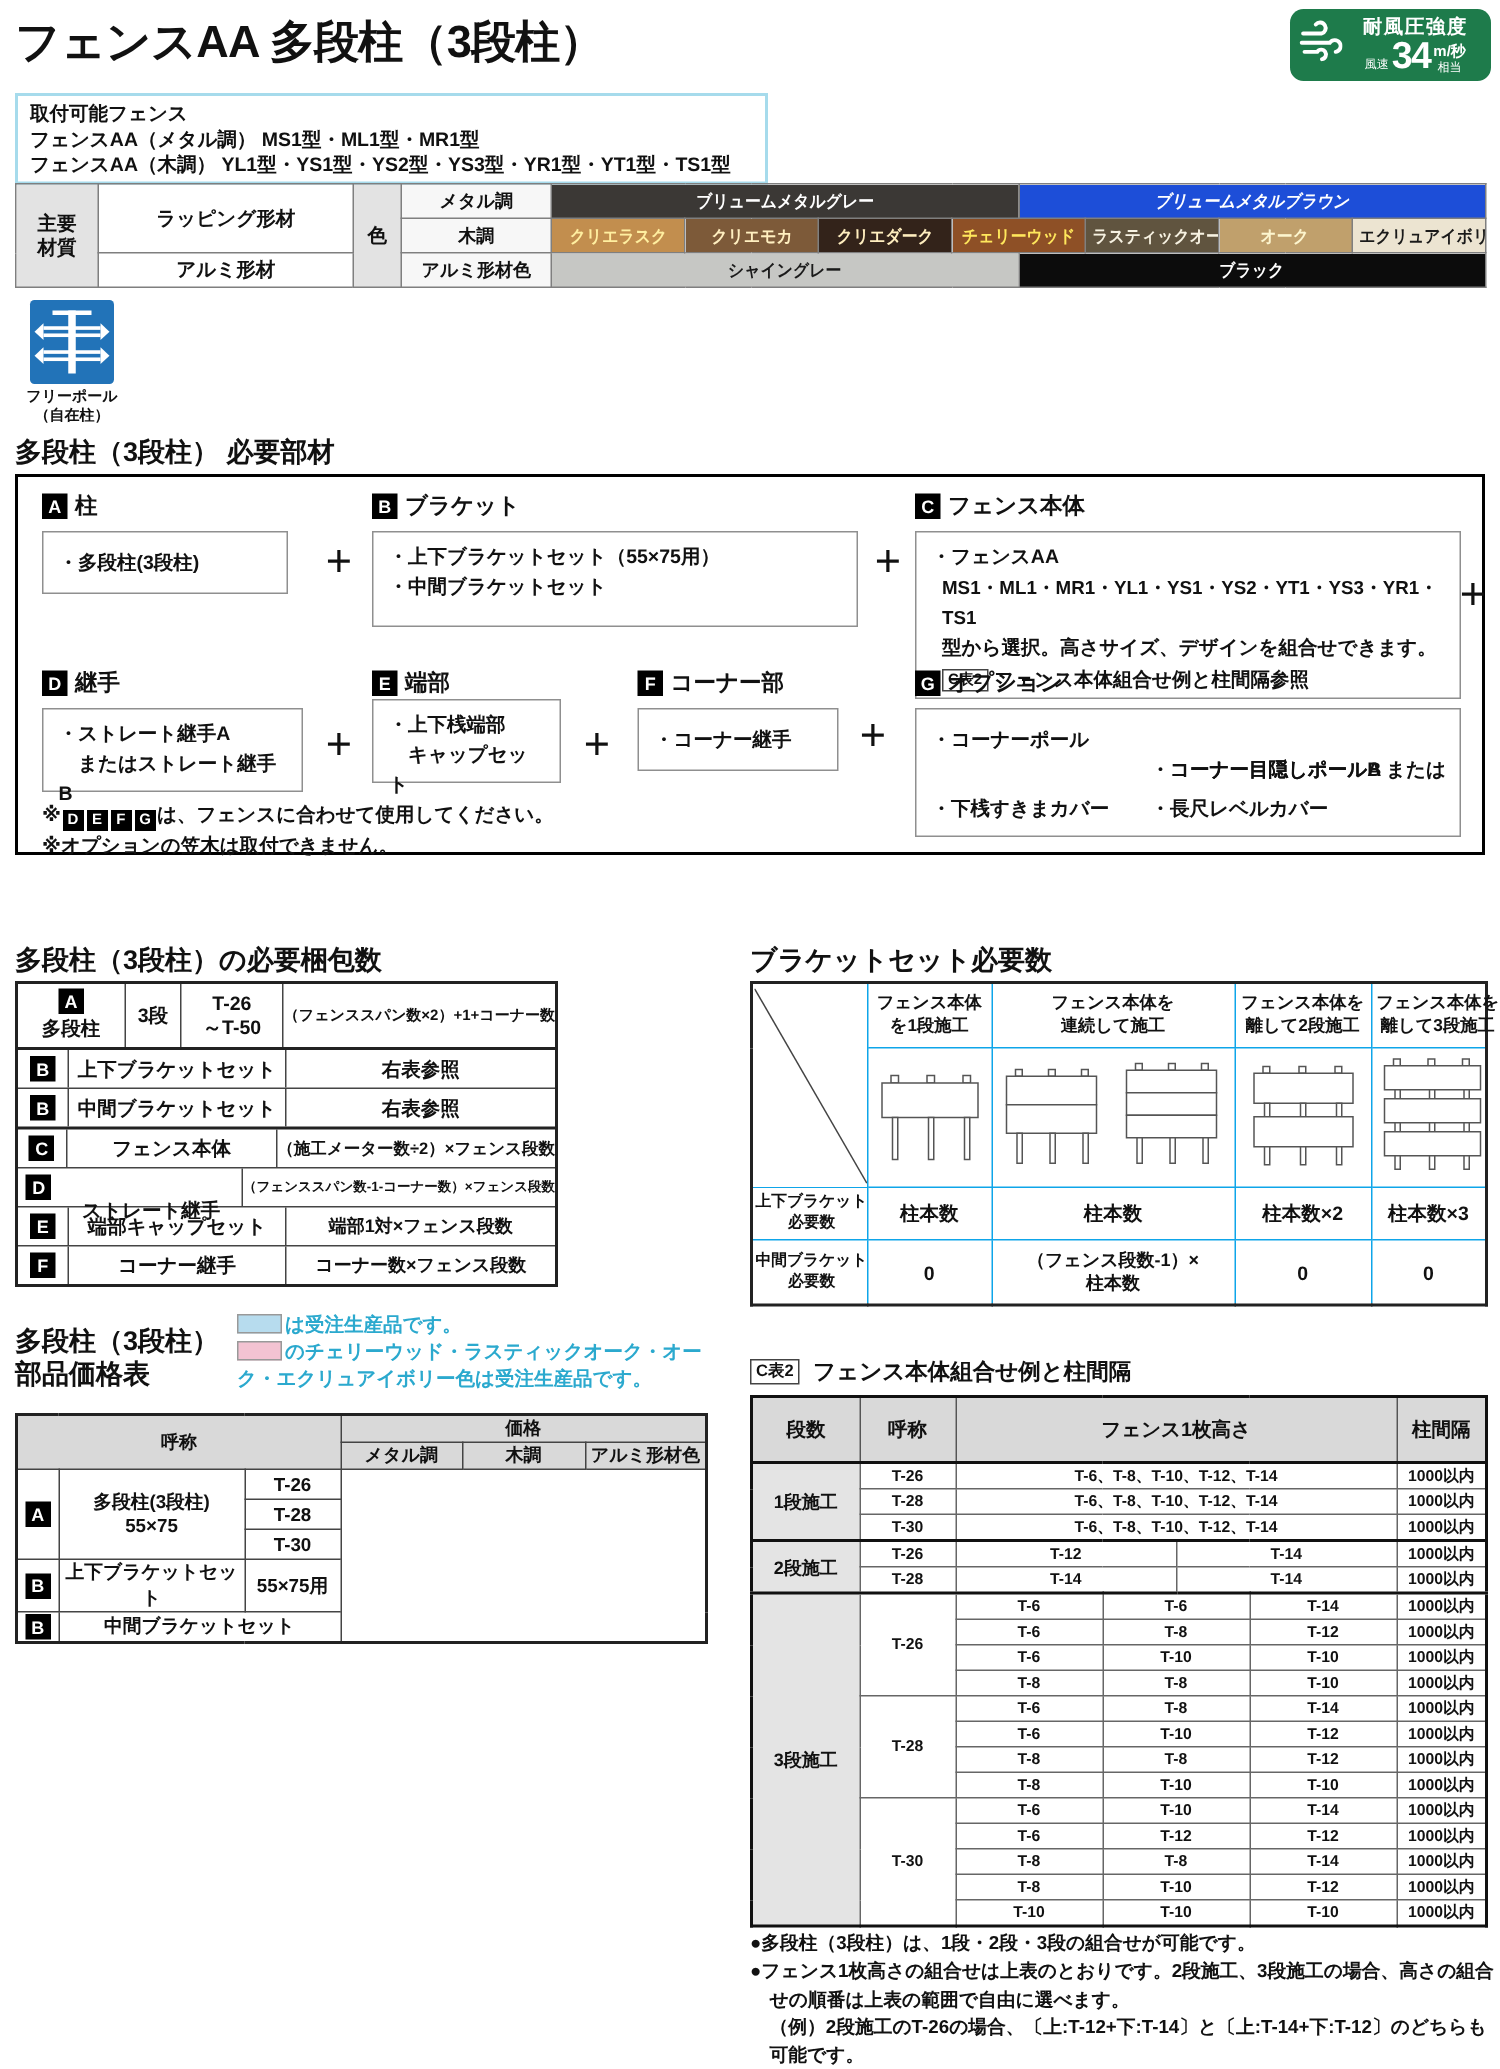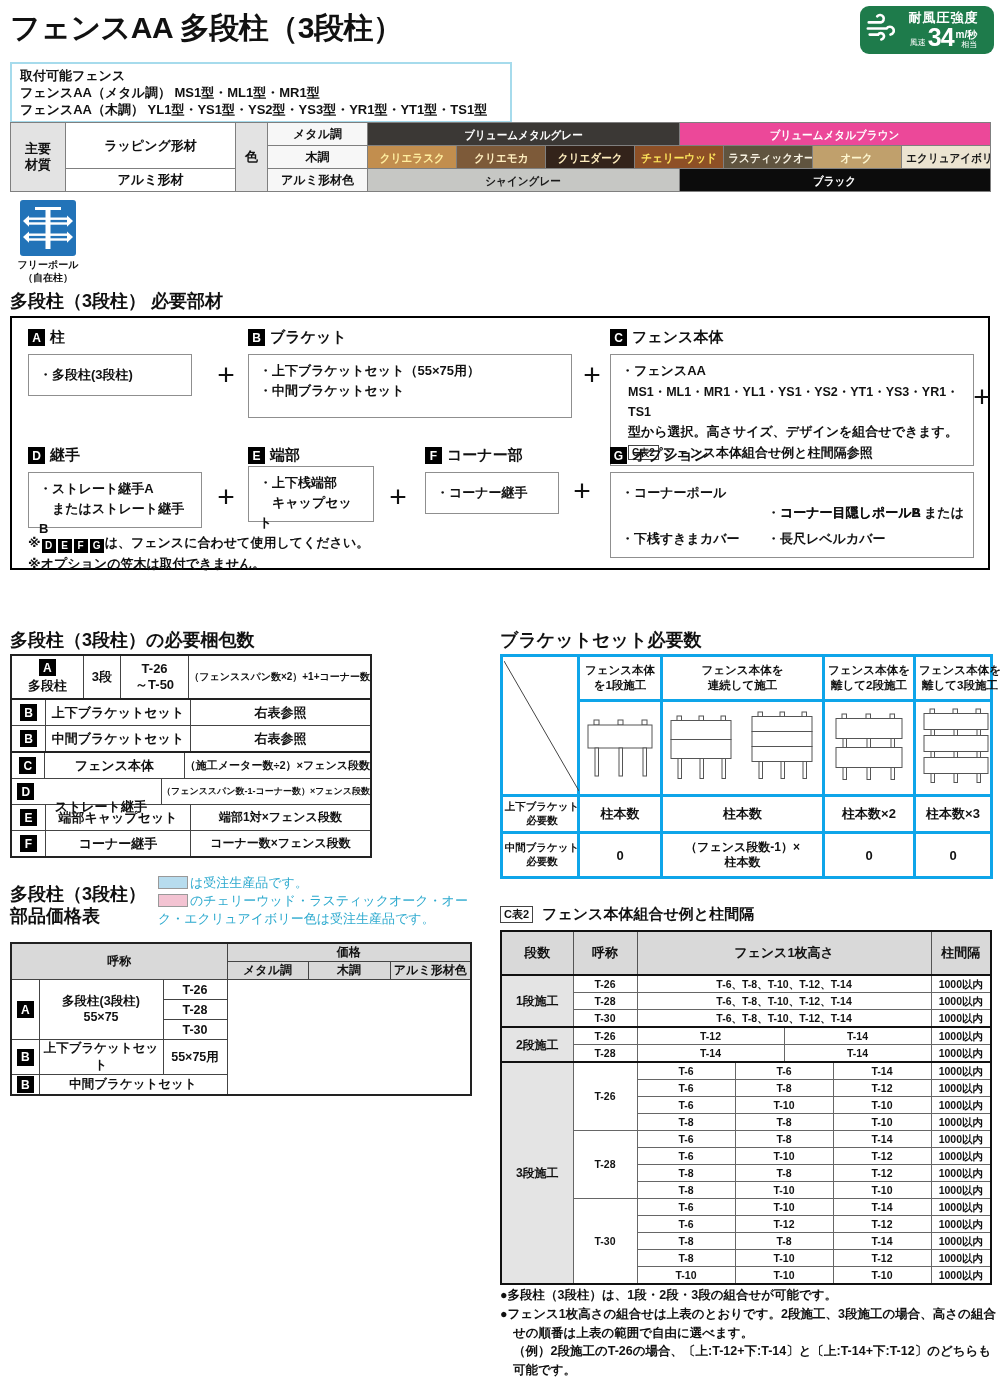--- a/index.html
+++ b/index.html
@@ -8,21 +8,21 @@
 
   
   .page-title{position:absolute;left:10px;top:8px;font-size:30px;font-weight:bold;letter-spacing:-0.5px;}
   .wind-badge{position:absolute;left:860px;top:6px;width:134px;height:48px;background:#1e7b4b;
       border-radius:9px;display:flex;align-items:center;padding:2px 5px;box-sizing:border-box;color:#fff;gap:3px;}
   .wind-col{flex:1;display:flex;flex-direction:column;align-items:center;line-height:1;}
   .wind-title{font-size:13px;font-weight:bold;letter-spacing:1px;margin-bottom:1px;}
   .wind-row{display:flex;align-items:flex-end;gap:2px;}
   .wind-prefix{font-size:8px;margin-bottom:3px;}
   .wind-value{font-size:25px;font-weight:bold;letter-spacing:-1px;}
-  .wind-units{display:flex;flex-direction:column;align-items:flex-end;line-height:1;margin-bottom:1px;}
+  .wind-units{display:flex;flex-direction:column;align-items:center;line-height:1;margin-bottom:1px;}
   .wind-unit{font-size:10px;font-weight:bold;}
   .wind-suffix{font-size:8px;margin-top:1px;}
 
   
   .compat{position:absolute;left:10px;top:62px;width:502px;box-sizing:border-box;border:2px solid #a6dbec;
       padding:3px 8px;font-size:13px;font-weight:bold;line-height:1.32;}
 
   
   table.materials{position:absolute;left:10px;top:122px;width:980px;border-collapse:collapse;table-layout:fixed;}
   table.materials td{border:1px solid #7f7f7f;text-align:center;padding:0;height:22px;overflow:hidden;}
@@ -64,33 +64,33 @@
   .prow>div:first-child{border-left:none;}
   .prow .name{font-size:13px;font-weight:bold;}
   .fm{font-size:11px;font-weight:bold;white-space:nowrap;}
   .fm.tiny{font-size:9px;}
   .fm.mid{font-size:12px;}
   .fm.big{font-size:13px;}
 
   
   .brk-title{position:absolute;left:500px;top:628px;font-size:18px;font-weight:bold;}
   table.brk{position:absolute;left:500px;top:654px;width:490px;border-collapse:collapse;table-layout:fixed;border:2px solid #222;}
-  table.brk td{border:3px solid #0ea5e9;text-align:center;vertical-align:middle;padding:1px;}
+  table.brk td{border:1px solid #0ea5e9;text-align:center;vertical-align:middle;padding:1px;}
   table.brk td.bh{font-size:11.5px;font-weight:bold;height:40px;background:#fff;}
   table.brk td.bh span{display:inline-block;line-height:1.3;}
   table.brk td.bd{height:90px;background:#fff;}
   table.brk td.blbl{font-size:10.5px;font-weight:bold;}
   table.brk td.blbl span{display:inline-block;width:76px;line-height:1.3;}
   table.brk td.bv{font-size:13px;font-weight:bold;height:32px;}
   table.brk td.bv .wrapv{display:inline-block;width:116px;font-size:12px;line-height:1.25;}
   td.diagcell{position:relative;background:#fff;padding:0;}
 
   
   .price-title{position:absolute;left:10px;top:884px;font-size:18px;font-weight:bold;line-height:1.2;}
-  .legend{position:absolute;left:158px;top:874px;width:336px;font-size:13px;font-weight:normal;color:#2ba9ce;line-height:1.4;}
+  .legend{position:absolute;left:158px;top:874px;width:336px;font-size:13px;font-weight:bold;color:#2ba9ce;line-height:1.4;}
   .legend p{margin:0;}
   .lswatch{display:inline-block;width:30px;height:13px;border:1px solid #999;vertical-align:-2px;margin-right:2px;box-sizing:border-box;}
   table.price{position:absolute;left:10px;top:942px;width:460px;border-collapse:collapse;table-layout:fixed;border:2px solid #222;}
   table.price th{background:#d9d9d9;border:1px solid #444;font-size:12px;font-weight:bold;height:17px;padding:0;}
   table.price td{border:1px solid #444;font-size:12.5px;font-weight:bold;text-align:center;height:19px;padding:0;}
   table.price td.empty{background:#fff;border-left:1px solid #444;}
   table.price td .two{display:block;line-height:1.25;}
 
   
   .combo-title{position:absolute;left:500px;top:905px;font-size:15px;font-weight:bold;display:flex;align-items:center;gap:5px;}
@@ -162,21 +162,21 @@
         <col style="width:44.5px">
     </colgroup>
     <tbody>
         <tr>
       <td class="lbl mainlbl" rowspan="3">主要材質</td>
       <td class="white" rowspan="2">ラッピング形材</td>
       <td class="lbl" rowspan="3">色</td>
       <td class="finish">メタル調</td>
       <td colspan="7" style="background-color: rgb(59, 56, 53); color: rgb(255, 255, 255);">
         <span class="sqt">ブリュームメタルグレー</span></td>
-      <td colspan="7" style="background-color: #ec4899; color: rgb(255, 255, 255);">
+      <td colspan="7" style="background-color: #1d4ed8; color: rgb(255, 255, 255); font-style: italic;">
         <span class="sqt">ブリュームメタルブラウン</span></td>
     </tr>
     <tr>
       <td class="finish">木調</td>
       <td colspan="2" style="background-color: rgb(194, 142, 78); color: rgb(255, 239, 160);">
         <span class="sqt">クリエラスク</span></td>
       <td colspan="2" style="background-color: rgb(125, 90, 57); color: rgb(255, 239, 192);">
         <span class="sqt">クリエモカ</span></td>
       <td colspan="2" style="background-color: rgb(51, 35, 26); color: rgb(255, 238, 191);">
         <span class="sqt">クリエダーク</span></td>

